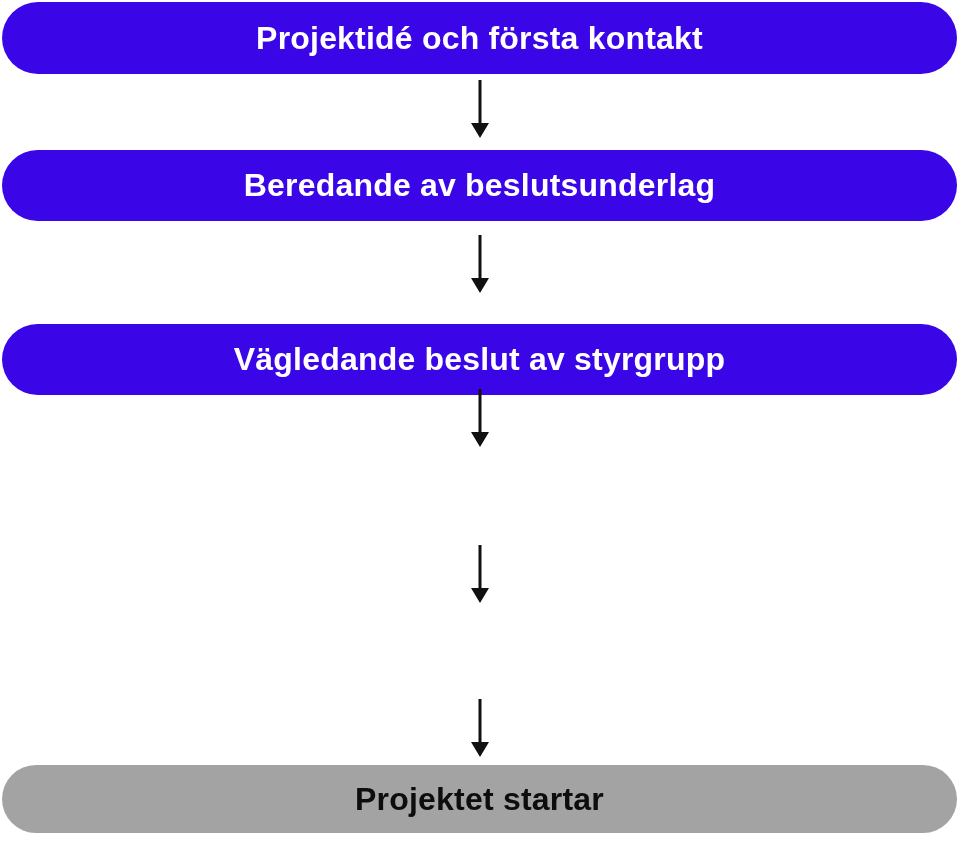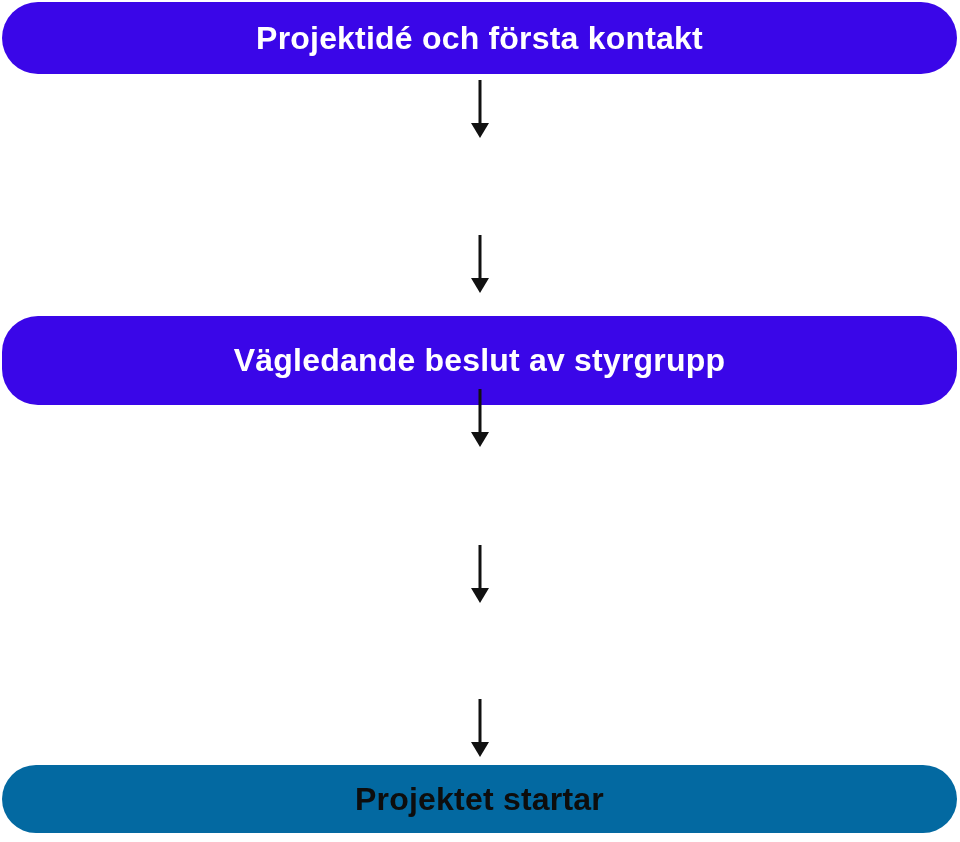--- a/index.html
+++ b/index.html
@@ -26,26 +26,26 @@
     text-align: center;
     font-weight: 800;
     font-size: 32px;
     letter-spacing: 0.2px;
   }
   .flow-step.primary {
     background: #3A06E8;
     color: #ffffff;
   }
   .flow-step.success {
-    background: #0369a1;
+    background: #a3a3a3;
     color: #0D0D0D;
   }
   .step-1 { top: 2px;   height: 72px; }
   .step-2 { top: 150px; height: 71px; }
-  .step-3 { top: 316px; height: 89px; }
+  .step-3 { top: 324px; height: 71px; }
   .step-4 { top: 460px; height: 71px; }
   .step-5 { top: 617px; height: 73px; }
   .step-6 { top: 765px; height: 68px; }
   .flow-arrow {
     position: absolute;
     left: 469px; 
     width: 22px;
     height: 58px;
   }
   .arrow-1 { top: 80px; }
@@ -61,20 +61,23 @@
 
   <div class="flow-step primary step-1">
     <span>Projektidé och första kontakt</span>
   </div>
 
   <svg class="flow-arrow arrow-1" viewBox="0 0 22 58">
     <line x1="11" y1="0" x2="11" y2="45" stroke="#111111" stroke-width="3"></line>
     <polygon points="2,43 20,43 11,58" fill="#111111"></polygon>
   </svg>
 
+  <div class="flow-step primary step-2">
+    <span>Beredande av beslutsunderlag</span>
+  </div>
 
   <svg class="flow-arrow arrow-2" viewBox="0 0 22 58">
     <line x1="11" y1="0" x2="11" y2="45" stroke="#111111" stroke-width="3"></line>
     <polygon points="2,43 20,43 11,58" fill="#111111"></polygon>
   </svg>
 
   <div class="flow-step primary step-3">
     <span>Vägledande beslut av styrgrupp</span>
   </div>
 

